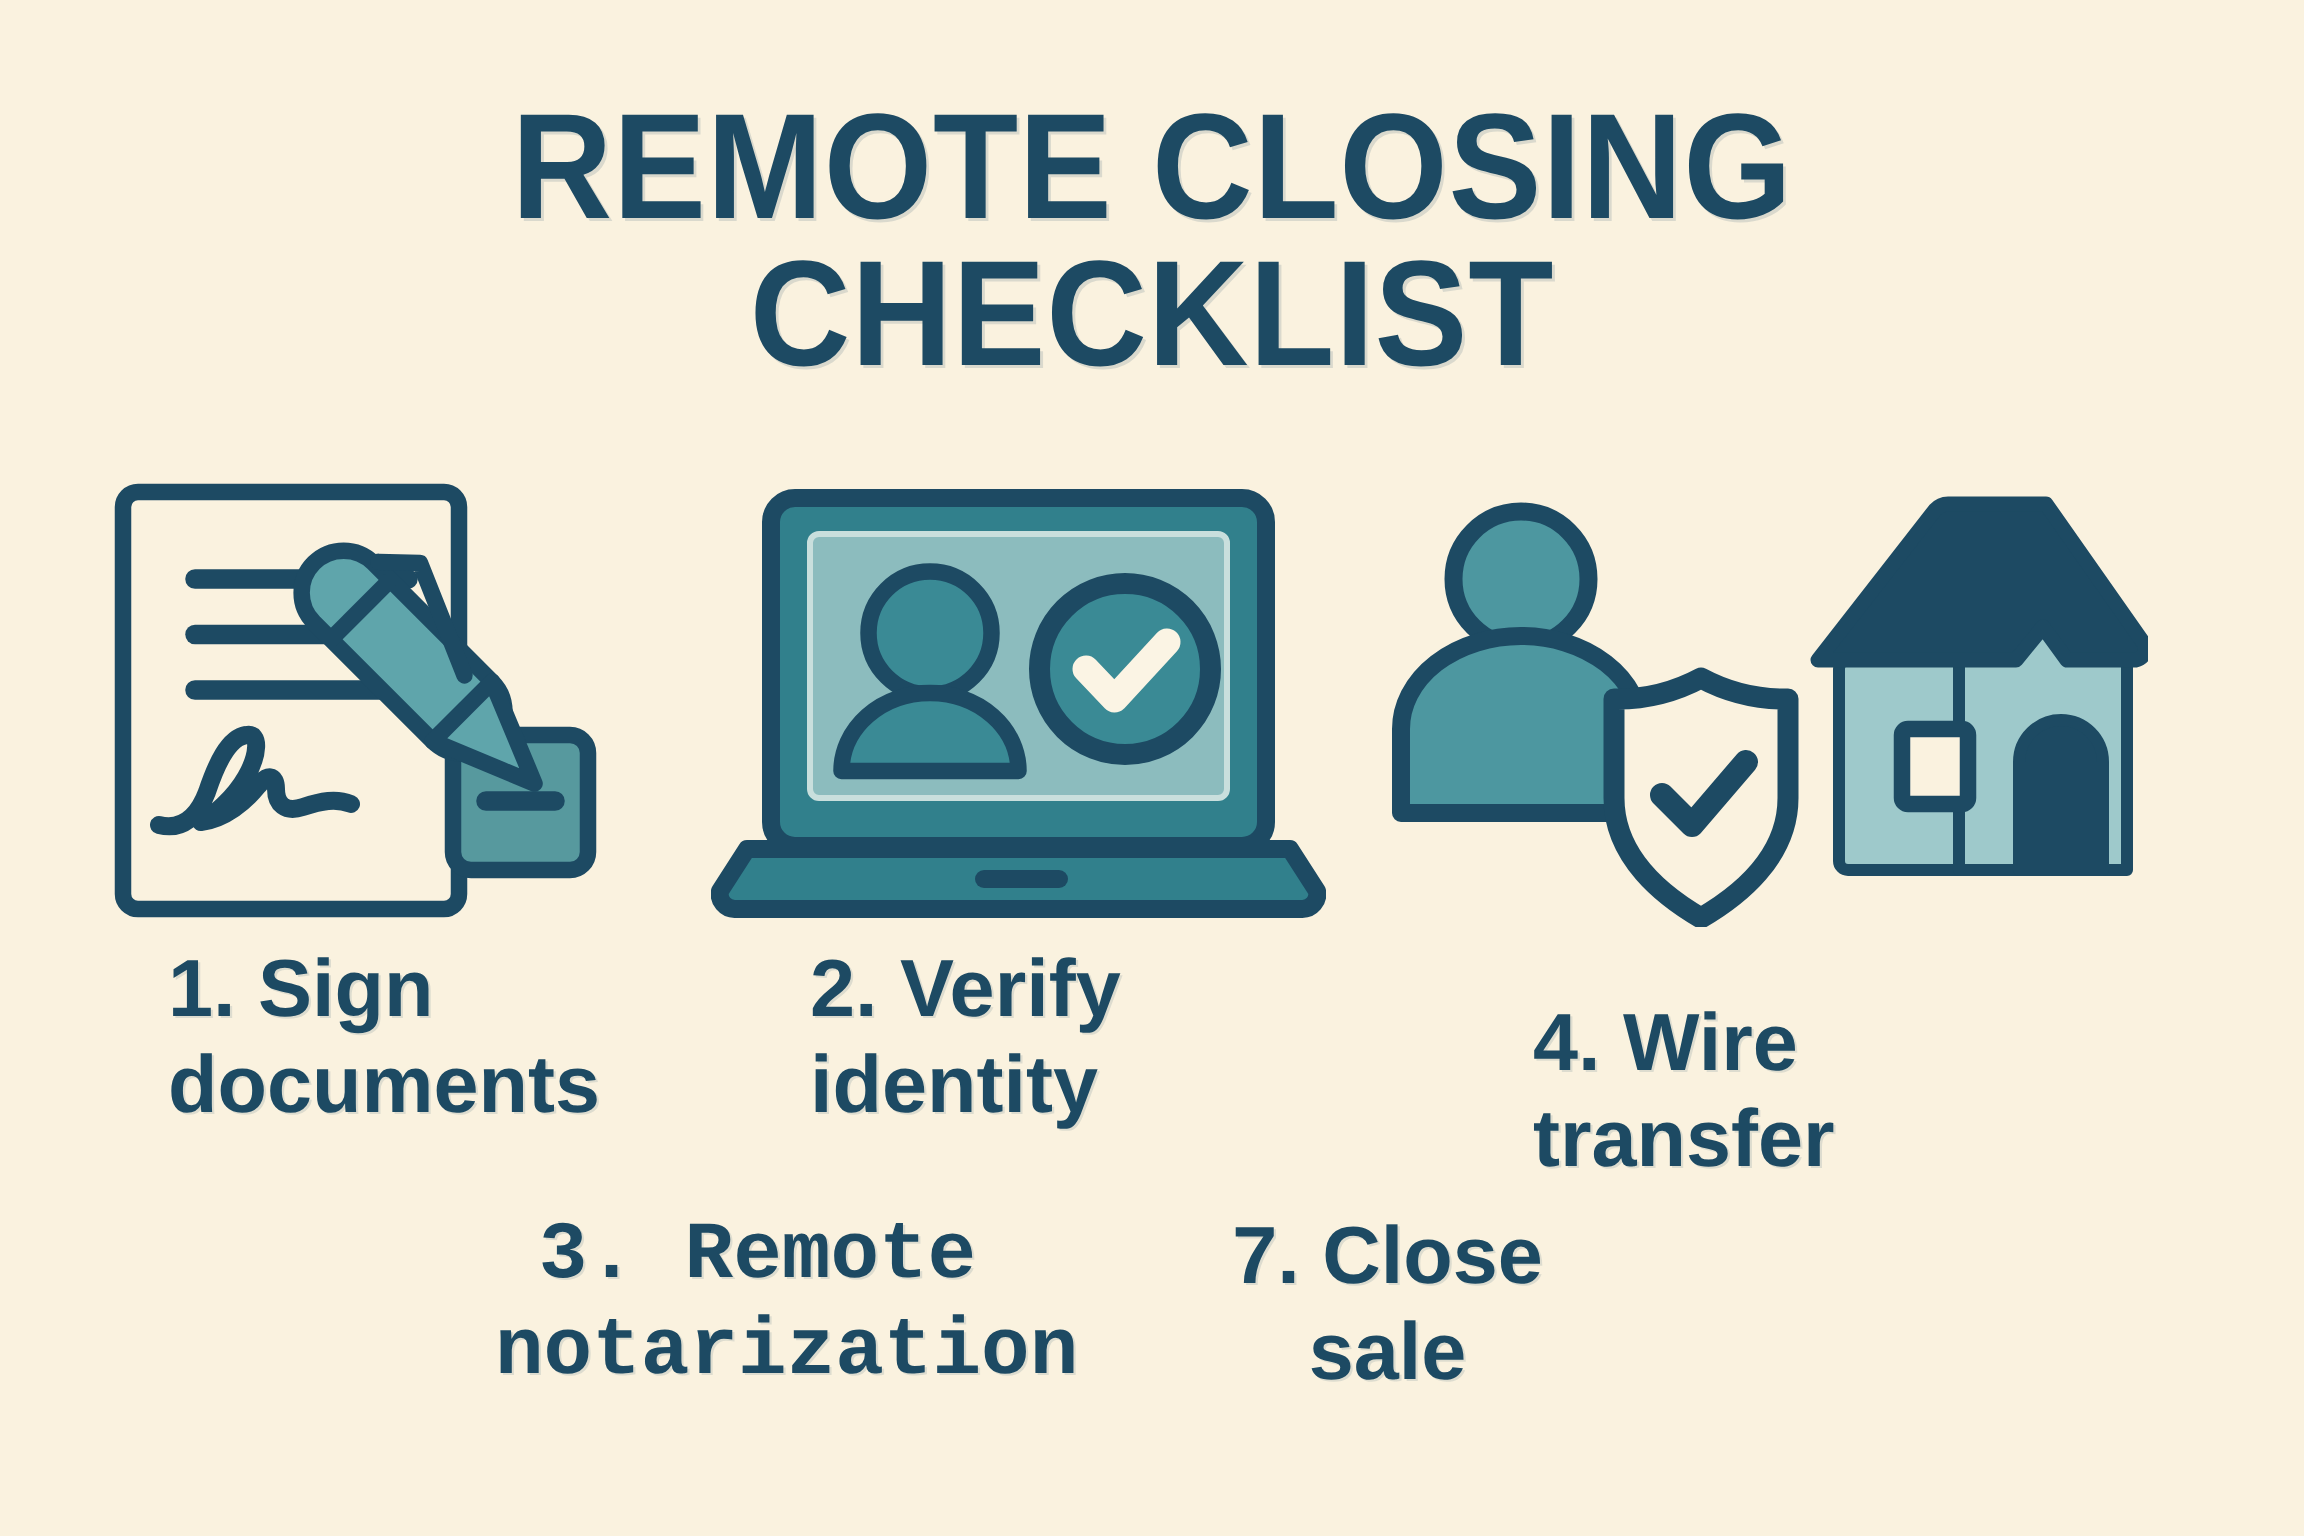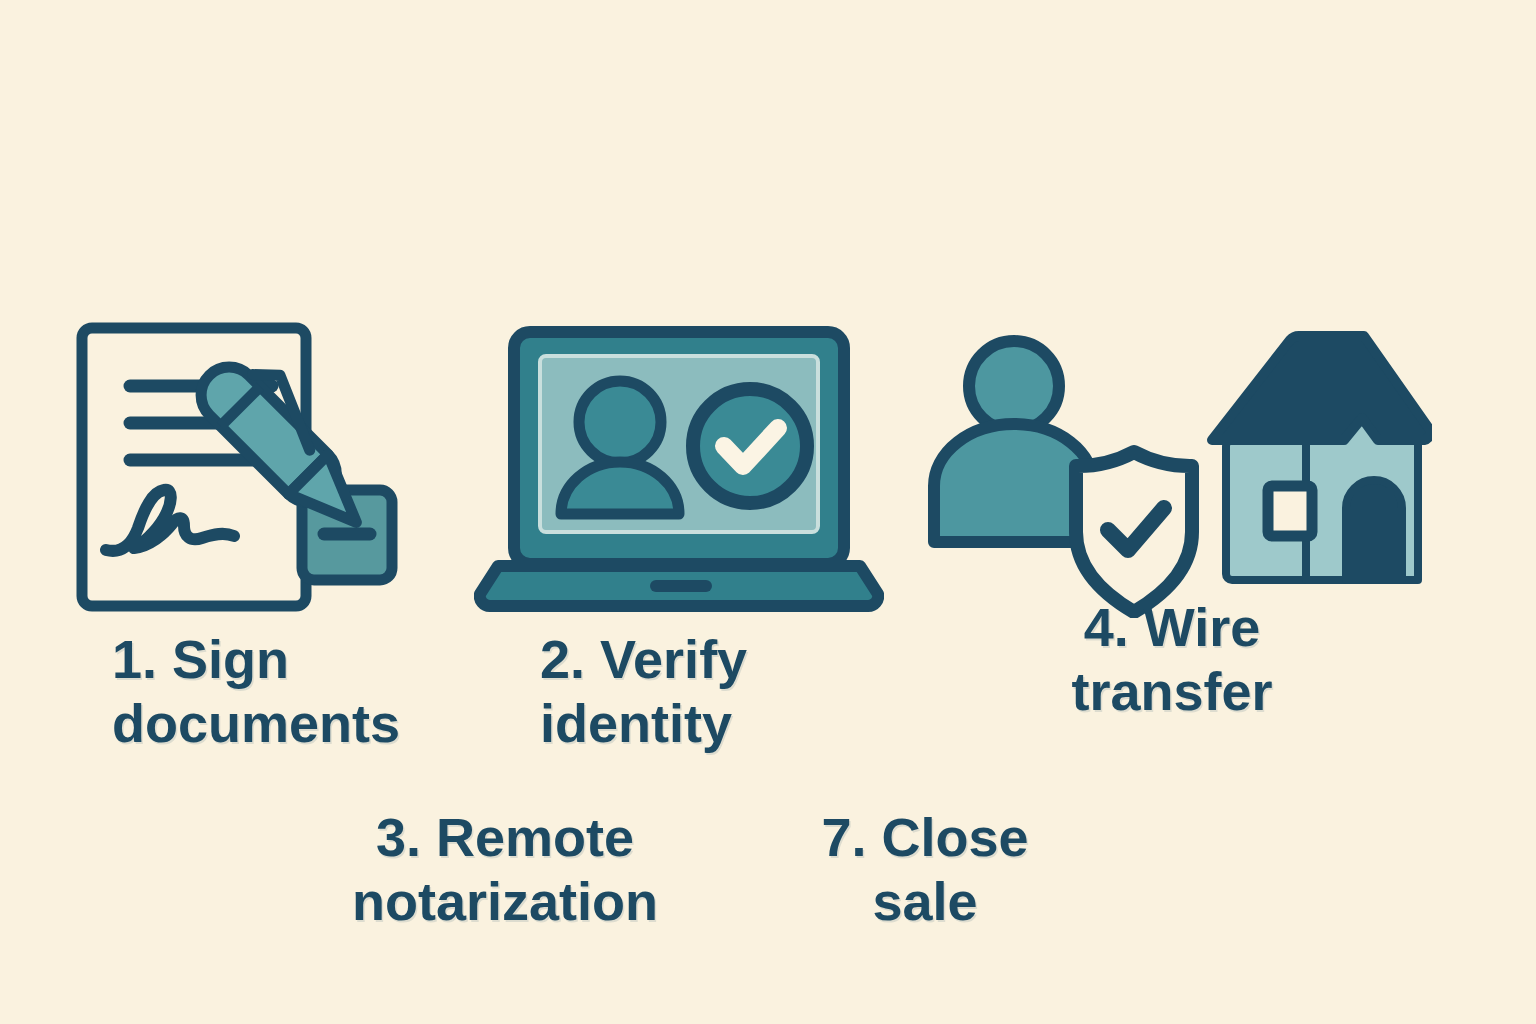--- a/index.html
+++ b/index.html
@@ -68,29 +68,33 @@
     font-weight: bold;
     font-size: 54px;
     line-height: 1.18;
     color: #1d4a63;
     text-shadow: 1.5px 1.5px 0 rgba(29,74,99,0.13);
     white-space: pre-line;
   }
 
   #label-1 { left: 112px;  top: 628px;  width: 330px; text-align: left; }
   #label-2 { left: 540px;  top: 628px;  width: 300px; }
-  #label-3 { left: 330px;  top: 806px;  width: 350px; text-align: center; }
-  #label-4 { left: 1022px; top: 596px;  width: 300px; text-align: center; }
+  #label-3 { left: 330px;  top: 806px;  width: 350px; text-align: center; font-family: Liberation Mono, monospace; }
+  #label-4 { left: 1022px; top: 664px;  width: 300px; text-align: left; }
   #label-5 { left: 800px;  top: 806px;  width: 250px; text-align: center; }
 </style>
 </head>
 <body>
 
 <div id="poster">
 
+  <div class="title-block">
+    <span class="title-line">REMOTE CLOSING</span>
+    <span class="title-line">CHECKLIST</span>
+  </div>
 
   <div class="icon-row">
 
     <div class="icon-slot" id="icon-slot-1">
       <svg width="340" height="300" viewBox="0 0 340 300">
 
         <rect x="14" y="10" width="224" height="278" rx="10" ry="10" fill="#faf2df" stroke="#1d4a63" stroke-width="11"></rect>
 
         <line x1="62" y1="68" x2="204" y2="68" stroke="#1d4a63" stroke-width="13" stroke-linecap="round"></line>
         <line x1="62" y1="105" x2="204" y2="105" stroke="#1d4a63" stroke-width="13" stroke-linecap="round"></line>

